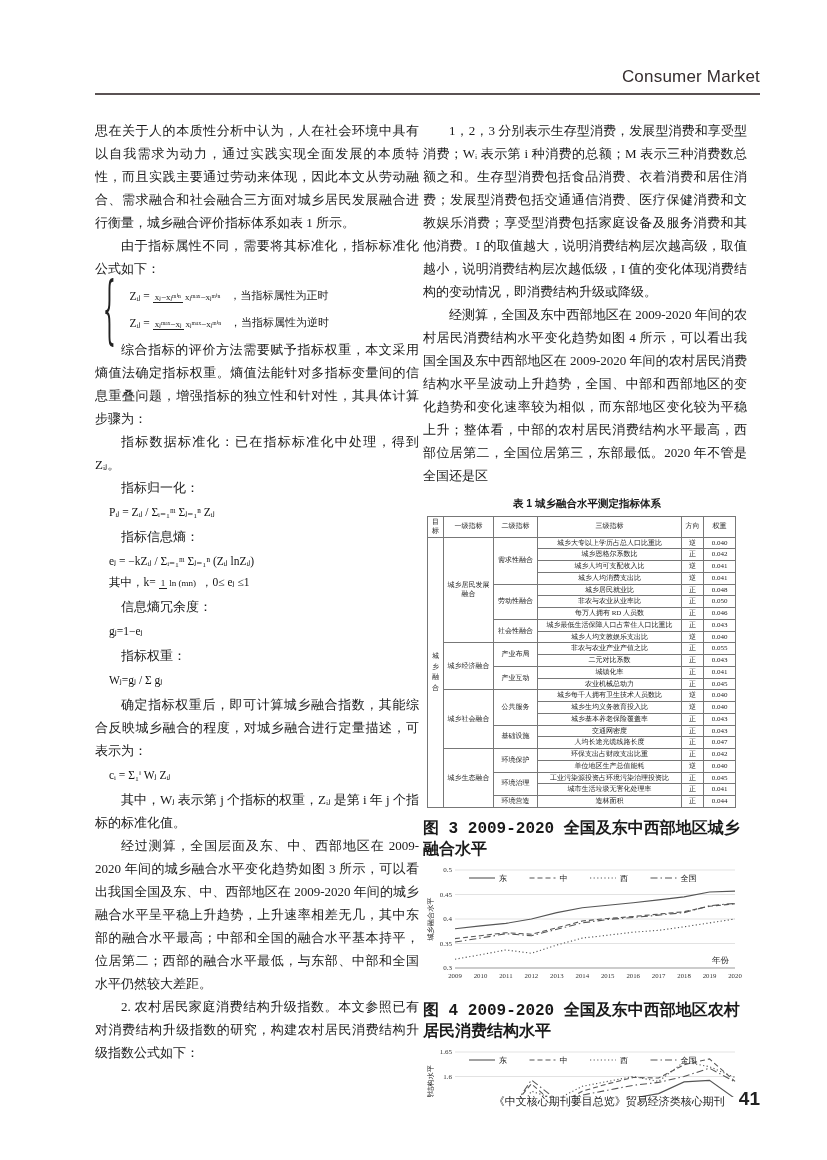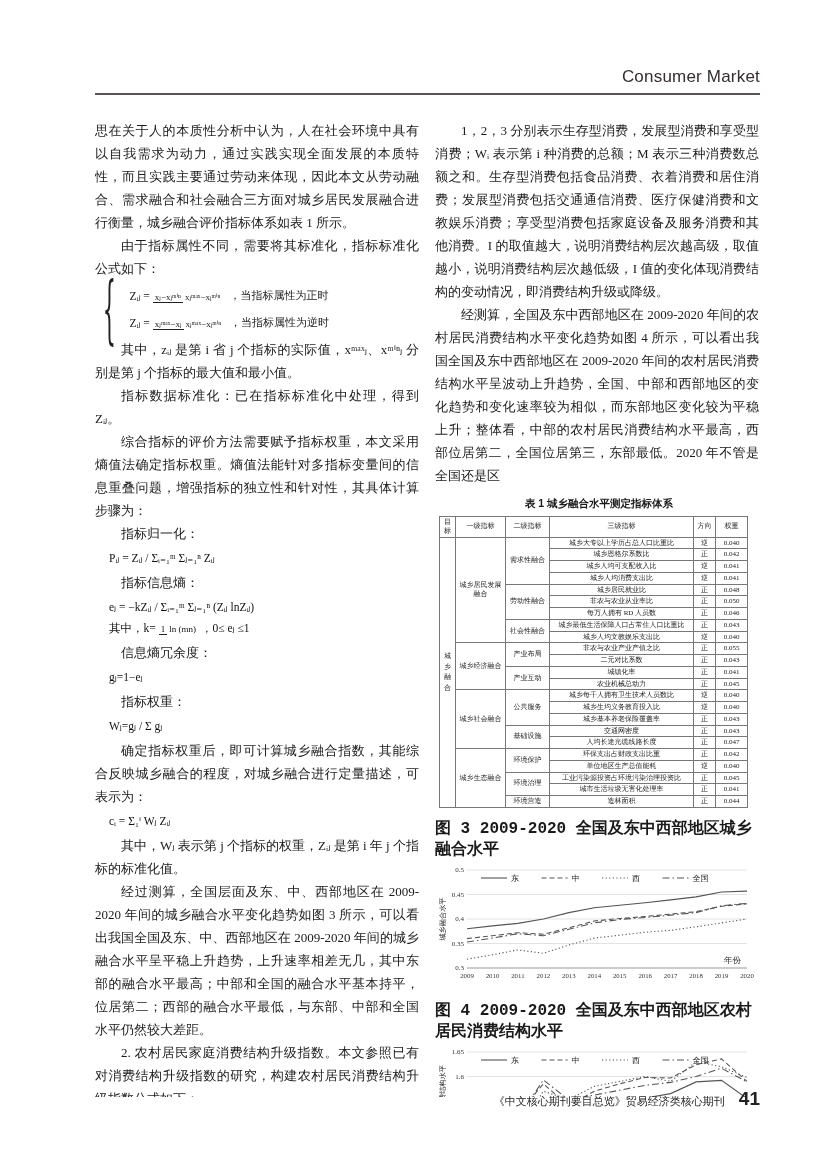--- a/index.html
+++ b/index.html
@@ -1,21 +1,21 @@
 <!DOCTYPE html>
 <html><head>
 <meta charset="utf-8">
 <style>
   html,body{margin:0;padding:0;background:#fff;}
   body{width:827px;height:1160px;position:relative;overflow:hidden;
        font-family:"Liberation Serif","DejaVu Sans",serif;color:#1a1a1a;}
   .page{position:absolute;left:95px;top:9px;width:665px;}
   .header{padding-top:58px;text-align:right;border-bottom:2px solid #5a5254;padding-bottom:6px;}
   .header-title{font-family:"Liberation Sans","DejaVu Sans",sans-serif;font-size:17px;color:#352d2e;letter-spacing:.2px;}
-  .cols{display:flex;gap:16px;margin-top:24px;height:978px;overflow:hidden;}
+  .cols{display:flex;gap:4px;margin-top:24px;height:978px;overflow:hidden;}
   .col{width:324px;flex:0 0 324px;}
   .para{font-size:13px;line-height:23px;text-align:justify;text-indent:2em;margin:0;}
   .para.noindent{text-indent:0;}
   .formula{font-size:11.5px;line-height:16px;margin:5px 0 5px 14px;color:#111;}
   .frac{display:inline-flex;align-items:center;vertical-align:middle;
         font-size:9px;line-height:1.15;margin:0 3px;}
   .frac .num{border-bottom:1px solid #222;padding:0 2px;}
   .frac .den{padding:0 2px;}
   .cases{display:flex;align-items:center;margin:8px 0 8px 6px;}
   .cases-brace::before{content:"{";display:block;font-size:26px;transform:scale(.8,2.9);
@@ -66,23 +66,22 @@
             <span>Zᵢⱼ =</span>
             <span class="frac">
               <span class="num">xⱼᵐᵃˣ−xⱼ</span>
               <span class="den">xⱼᵐᵃˣ−xⱼᵐⁱⁿ</span>
             </span>
             <span class="case-cond">，当指标属性为逆时</span>
           </div>
         </div>
       </div>
 
-      <p class="para">其中，zᵢⱼ 是第 i 省 j 个指标的实际值，xᵐᵃˣⱼ、xᵐⁱⁿⱼ 分别是第 j 个指标的最大值和最小值。</p>
+      <p class="para">综合指标的评价方法需要赋予指标权重，本文采用熵值法确定指标权重。熵值法能针对多指标变量间的信息重叠问题，增强指标的独立性和针对性，其具体计算步骤为：</p>
       <p class="para">指标数据标准化：已在指标标准化中处理，得到 Zᵢⱼ。</p>
-      <p class="para">综合指标的评价方法需要赋予指标权重，本文采用熵值法确定指标权重。熵值法能针对多指标变量间的信息重叠问题，增强指标的独立性和针对性，其具体计算步骤为：</p>
       <p class="para">指标归一化：</p>
       <div class="formula">Pᵢⱼ = Zᵢⱼ / Σᵢ₌₁ᵐ Σⱼ₌₁ⁿ Zᵢⱼ</div>
       <p class="para">指标信息熵：</p>
       <div class="formula">eⱼ = −kZᵢⱼ / Σᵢ₌₁ᵐ Σⱼ₌₁ⁿ (Zᵢⱼ lnZᵢⱼ)</div>
       <div class="formula">
         <span>其中，k=</span><span class="frac">
             <span class="num">1</span>
             <span class="den">ln (mn)</span>
           </span><span>，0≤ eⱼ ≤1</span>
       </div>

